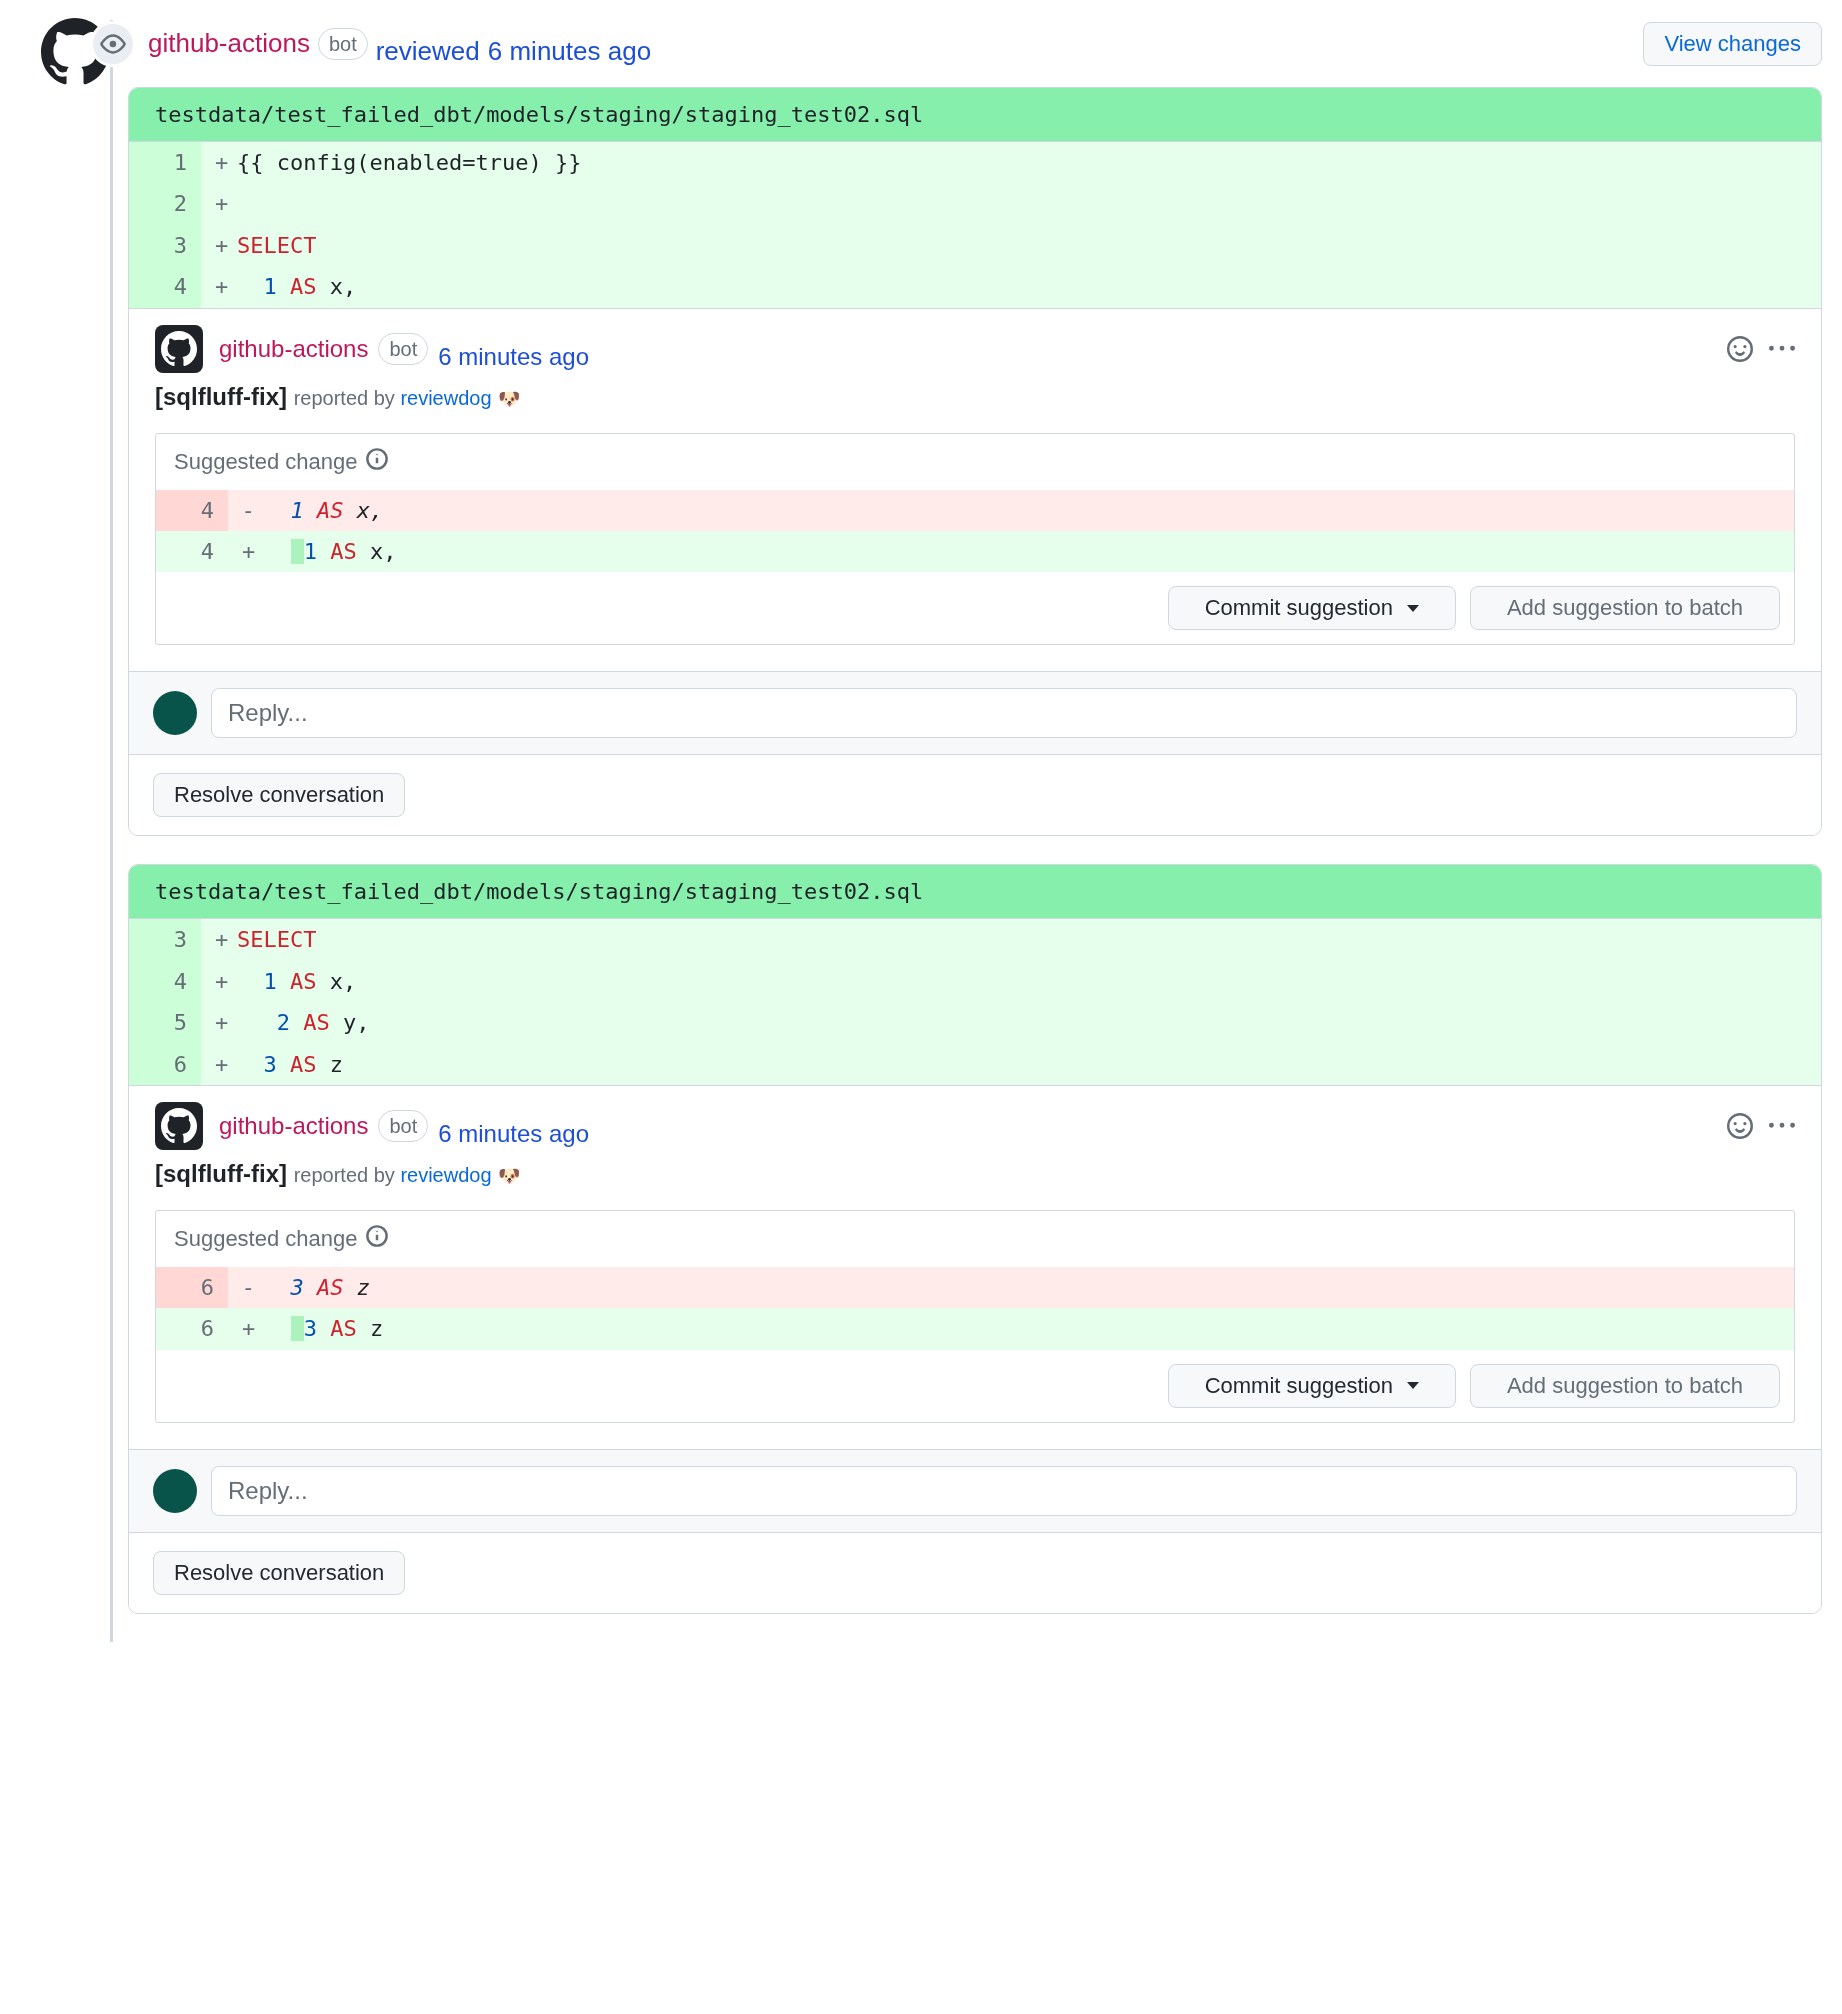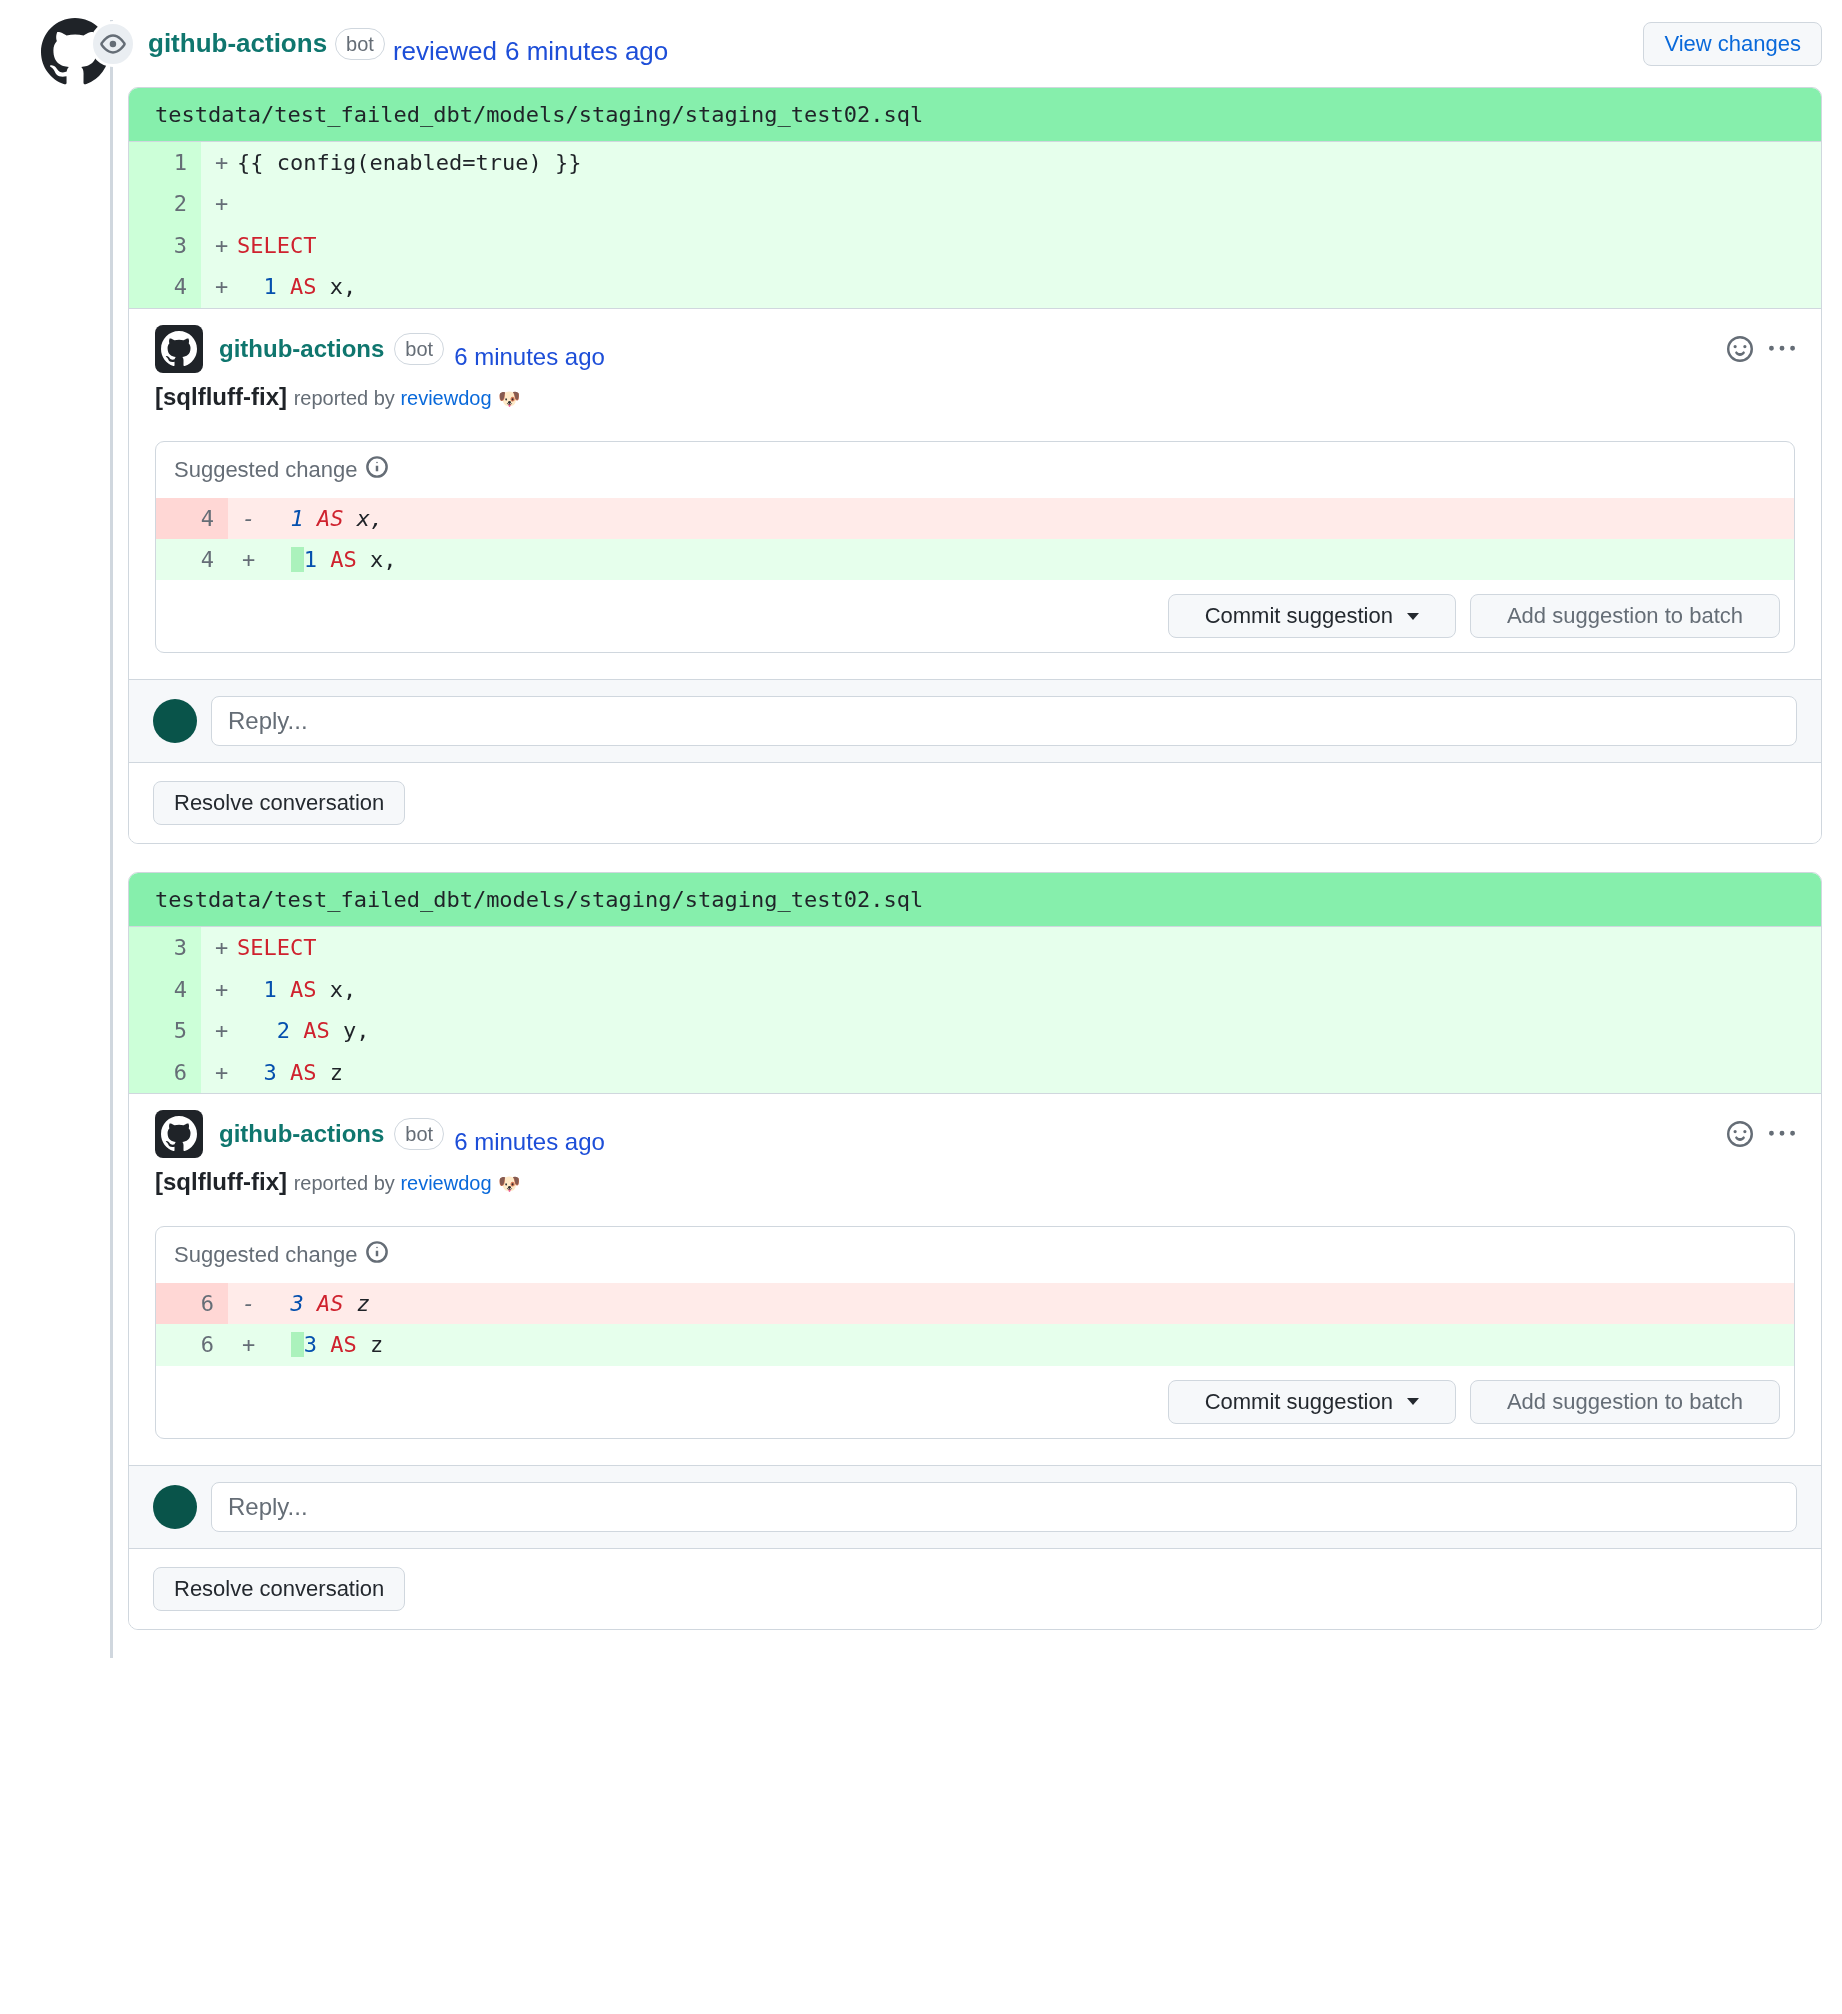--- a/index.html
+++ b/index.html
@@ -27,21 +27,21 @@
     margin-bottom: 20px; margin-left: 4px; position: relative;
   }
   .eye-badge {
     position: absolute; left: -38px; top: 50%; transform: translateY(-50%);
     width: 46px; height: 46px; border-radius: 50%; background: #eaeef2;
     display: flex; align-items: center; justify-content: center;
     border: 3px solid #fff;
   }
   .eye-badge svg { width: 26px; height: 26px; fill: #656d76; }
   .review-header-left { display: flex; align-items: center; gap: 8px; font-size: 26px; margin-left: 20px;}
-  .actor-name { font-weight: 700; color: #0f766e; }
+  .actor-name { font-weight: 400; color: #be185d; }
   .bot-badge {
     font-size: 20px; font-weight: 500; color: #656d76; border: 1.5px solid #d0d7de;
     padding: 1px 10px; border-radius: 24px; line-height: 1.4;
   }
   .muted-text { color: #1d4ed8; margin-top: 16px; }
   .btn {
     background: #f6f8fa; border: 1.5px solid #d0d7de; border-radius: 8px;
     padding: 8px 20px; font-size: 22px; font-weight: 500; cursor: pointer;
     display: inline-flex; align-items: center; gap: 8px; color: #24292f;
   }
@@ -75,21 +75,21 @@
   }
   .comment-avatar svg { width: 36px; height: 36px; }
   .icon-row { display: flex; gap: 16px; align-items: center; color: #656d76; }
   .icon-btn { cursor: pointer; display: flex; }
   .icon-btn svg { width: 26px; height: 26px; fill: #656d76; }
   .comment-body { margin-left: 0; margin-top: 10px; font-size: 24px; }
   .comment-body .bold { font-weight: 700; }
   .comment-body .small { font-size: 20px; color: #656d76; }
   .comment-body a { color: #0969da; text-decoration: none; font-size: 20px; }
   .dog { font-size: 18px; }
-  .suggestion-box { border: 1.5px solid #d0d7de; border-radius: 9px; margin-top: 30px; overflow: hidden; }
+  .suggestion-box { border: 1.5px solid #d0d7de; border-radius: 3px; margin-top: 22px; overflow: hidden; }
   .suggestion-header { padding: 14px 18px; display: flex; align-items: center; gap: 8px; color: #656d76; font-size: 22px; }
   .suggestion-header svg { width: 22px; height: 22px; fill: none; stroke: currentColor; stroke-width: 1.8; }
   .suggestion-footer { padding: 14px; display: flex; justify-content: flex-end; gap: 14px; }
   .btn-sm { font-size: 22px; padding: 8px 36px; }
   .btn-muted { color: #656d76; }
   .caret-down { width: 0; height: 0; border-left: 6px solid transparent; border-right: 6px solid transparent; border-top: 7px solid currentColor; display: inline-block; margin-left: 6px;}
   .reply-row {
     border-top: 1.5px solid #d0d7de; padding: 16px 24px; background: #f6f8fa;
     display: flex; align-items: center; gap: 14px;
   }

